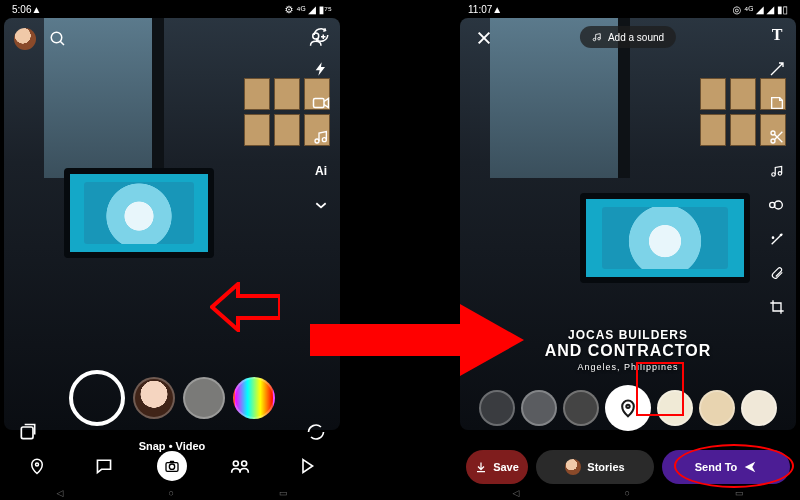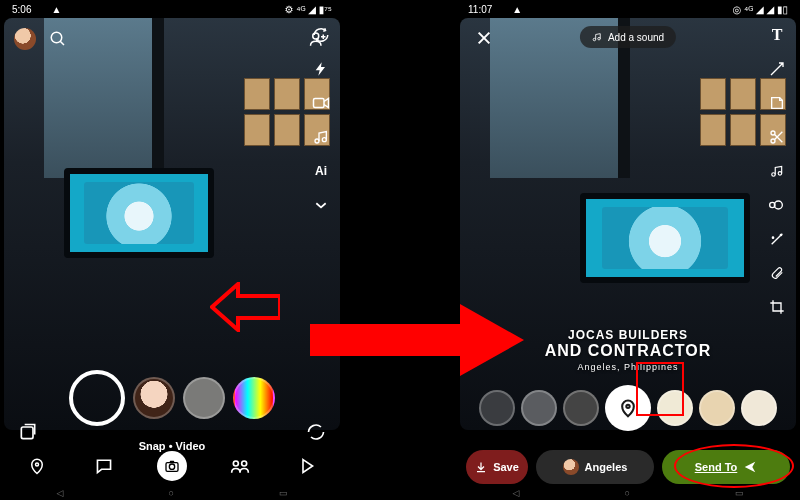--- a/index.html
+++ b/index.html
@@ -27,21 +27,21 @@
     top: 0; left: 0; right: 0;
     height: 18px;
     display: flex;
     align-items: center;
     justify-content: space-between;
     color: #fff;
     font-size: 10px;
     padding: 0 8px;
     z-index: 50;
   }
-  .statusbar .left, .statusbar .right { display: flex; gap: 20px; align-items: center; }
+  .statusbar .left, .statusbar .right { display: flex; gap: 0; align-items: center; }
   .camera-bg {
     position: absolute;
     top: 18px; left: 0; right: 0;
     height: 412px;
     background: linear-gradient(180deg, #2a3540 0%, #1a2028 35%, #0a0d12 100%);
     border-radius: 8px;
     overflow: hidden;
   }
   .window {
     position: absolute;
@@ -155,21 +155,21 @@
     display:flex; gap:8px; align-items:center;
     z-index:45;
   }
   .pill {
     height:34px; border-radius:18px;
     display:flex; align-items:center; justify-content:center; gap:6px;
     color:#fff; font-size:11px; font-weight:600;
   }
   .pill.save { width:62px; background:#7f1d1d; }
   .pill.stories { flex:1; background:#2a2a2a; }
-  .pill.sendto { width:128px; background:#4d7c0f;text-decoration:underline; }
+  .pill.sendto { width:128px; background:#4c1d95; }
   .mini-av { width:16px; height:16px; border-radius:50%; background:radial-gradient(circle at 40% 35%,#f0c9a8 0 40%,#8a4a2a 41% 100%);}
   .red-arrow {
     position:absolute; z-index:100; pointer-events:none;
   }
   .arrow-small { top:282px; left:206px; width:70px; height:50px;}
   .arrow-big { top:300px; left:310px; width:218px; height:80px;}
   .red-box {
     position:absolute; width:48px; height:54px; border:2px solid #f00;
     bottom:84px; left:176px; z-index:60; pointer-events:none;
   }
@@ -440,21 +440,21 @@
 
   <div class="action-row">
     <div class="pill save">
       <svg width="12" height="14" viewBox="0 0 24 24" fill="none" stroke="#fff" stroke-width="2.5">
           <path d="M12 3v13M6 11l6 6 6-6M4 21h16"></path>
         </svg>
       <span>Save</span>
     </div>
     <div class="pill stories">
       <div class="mini-av"></div>
-      <span>Angeles</span>
+      <span>Stories</span>
     </div>
     <div class="pill sendto">
       <span>Send To</span>
       <svg width="14" height="14" viewBox="0 0 24 24" fill="#fff">
           <path d="M3 12l18-9-5 9 5 9z"></path>
         </svg>
     </div>
   </div>
 
   <div class="sysnav">

